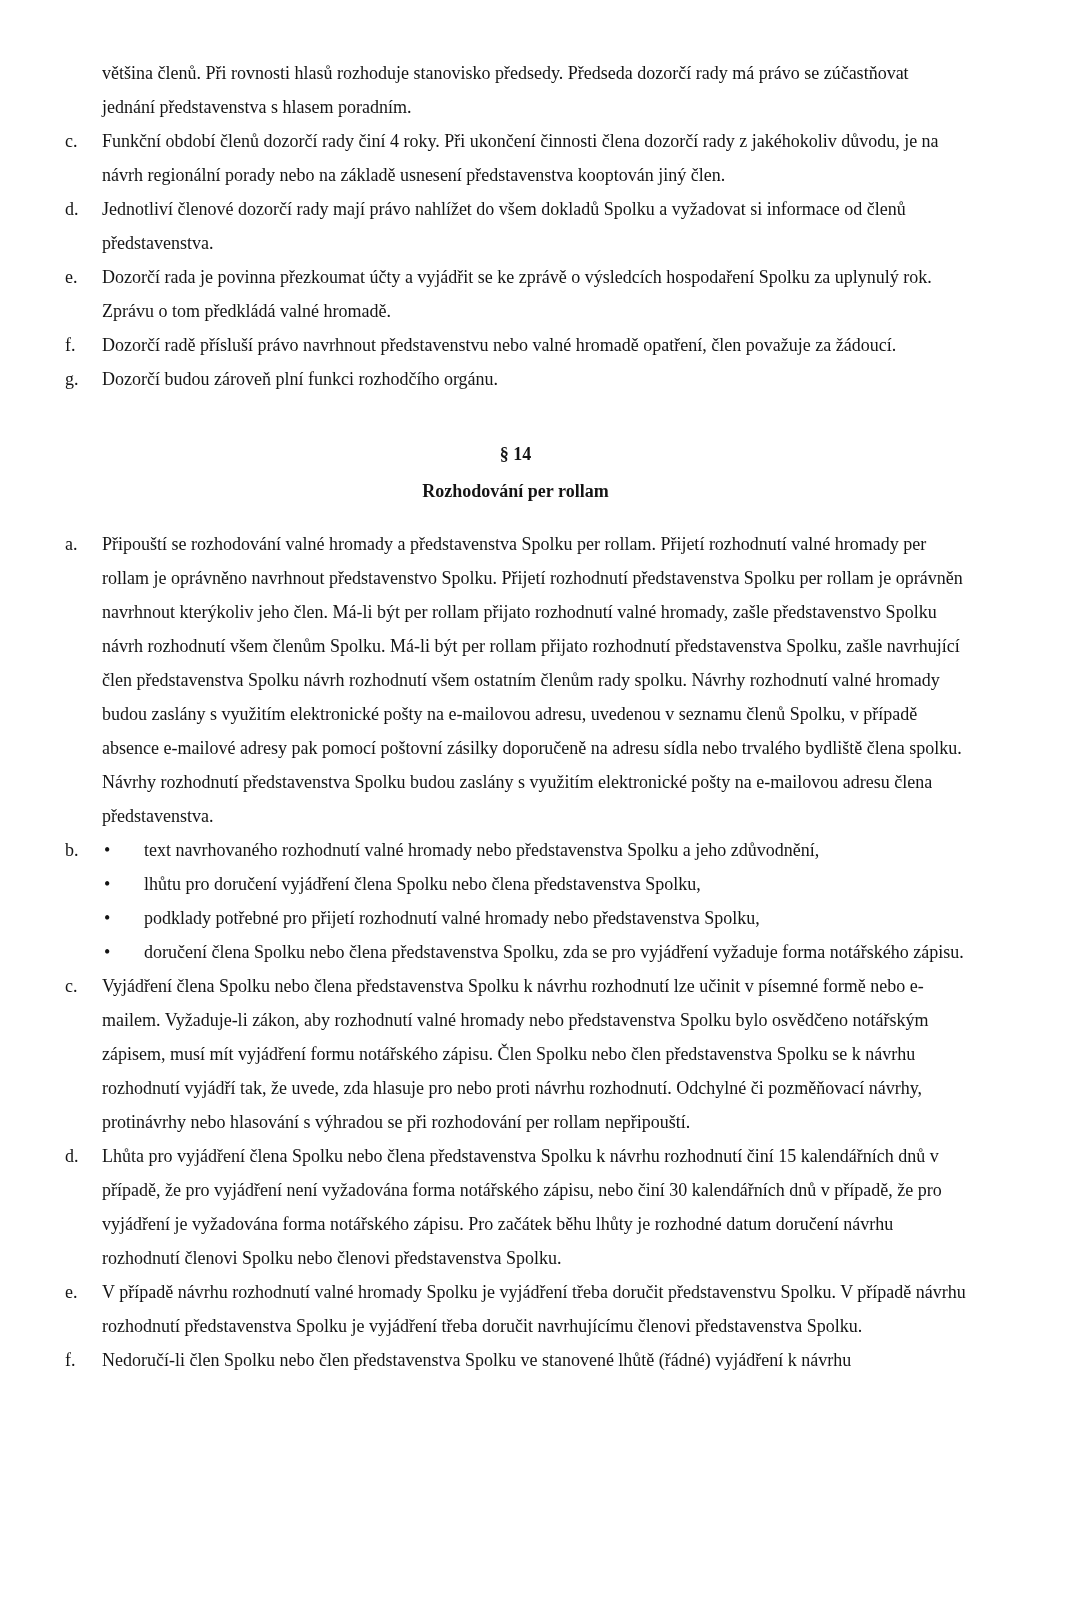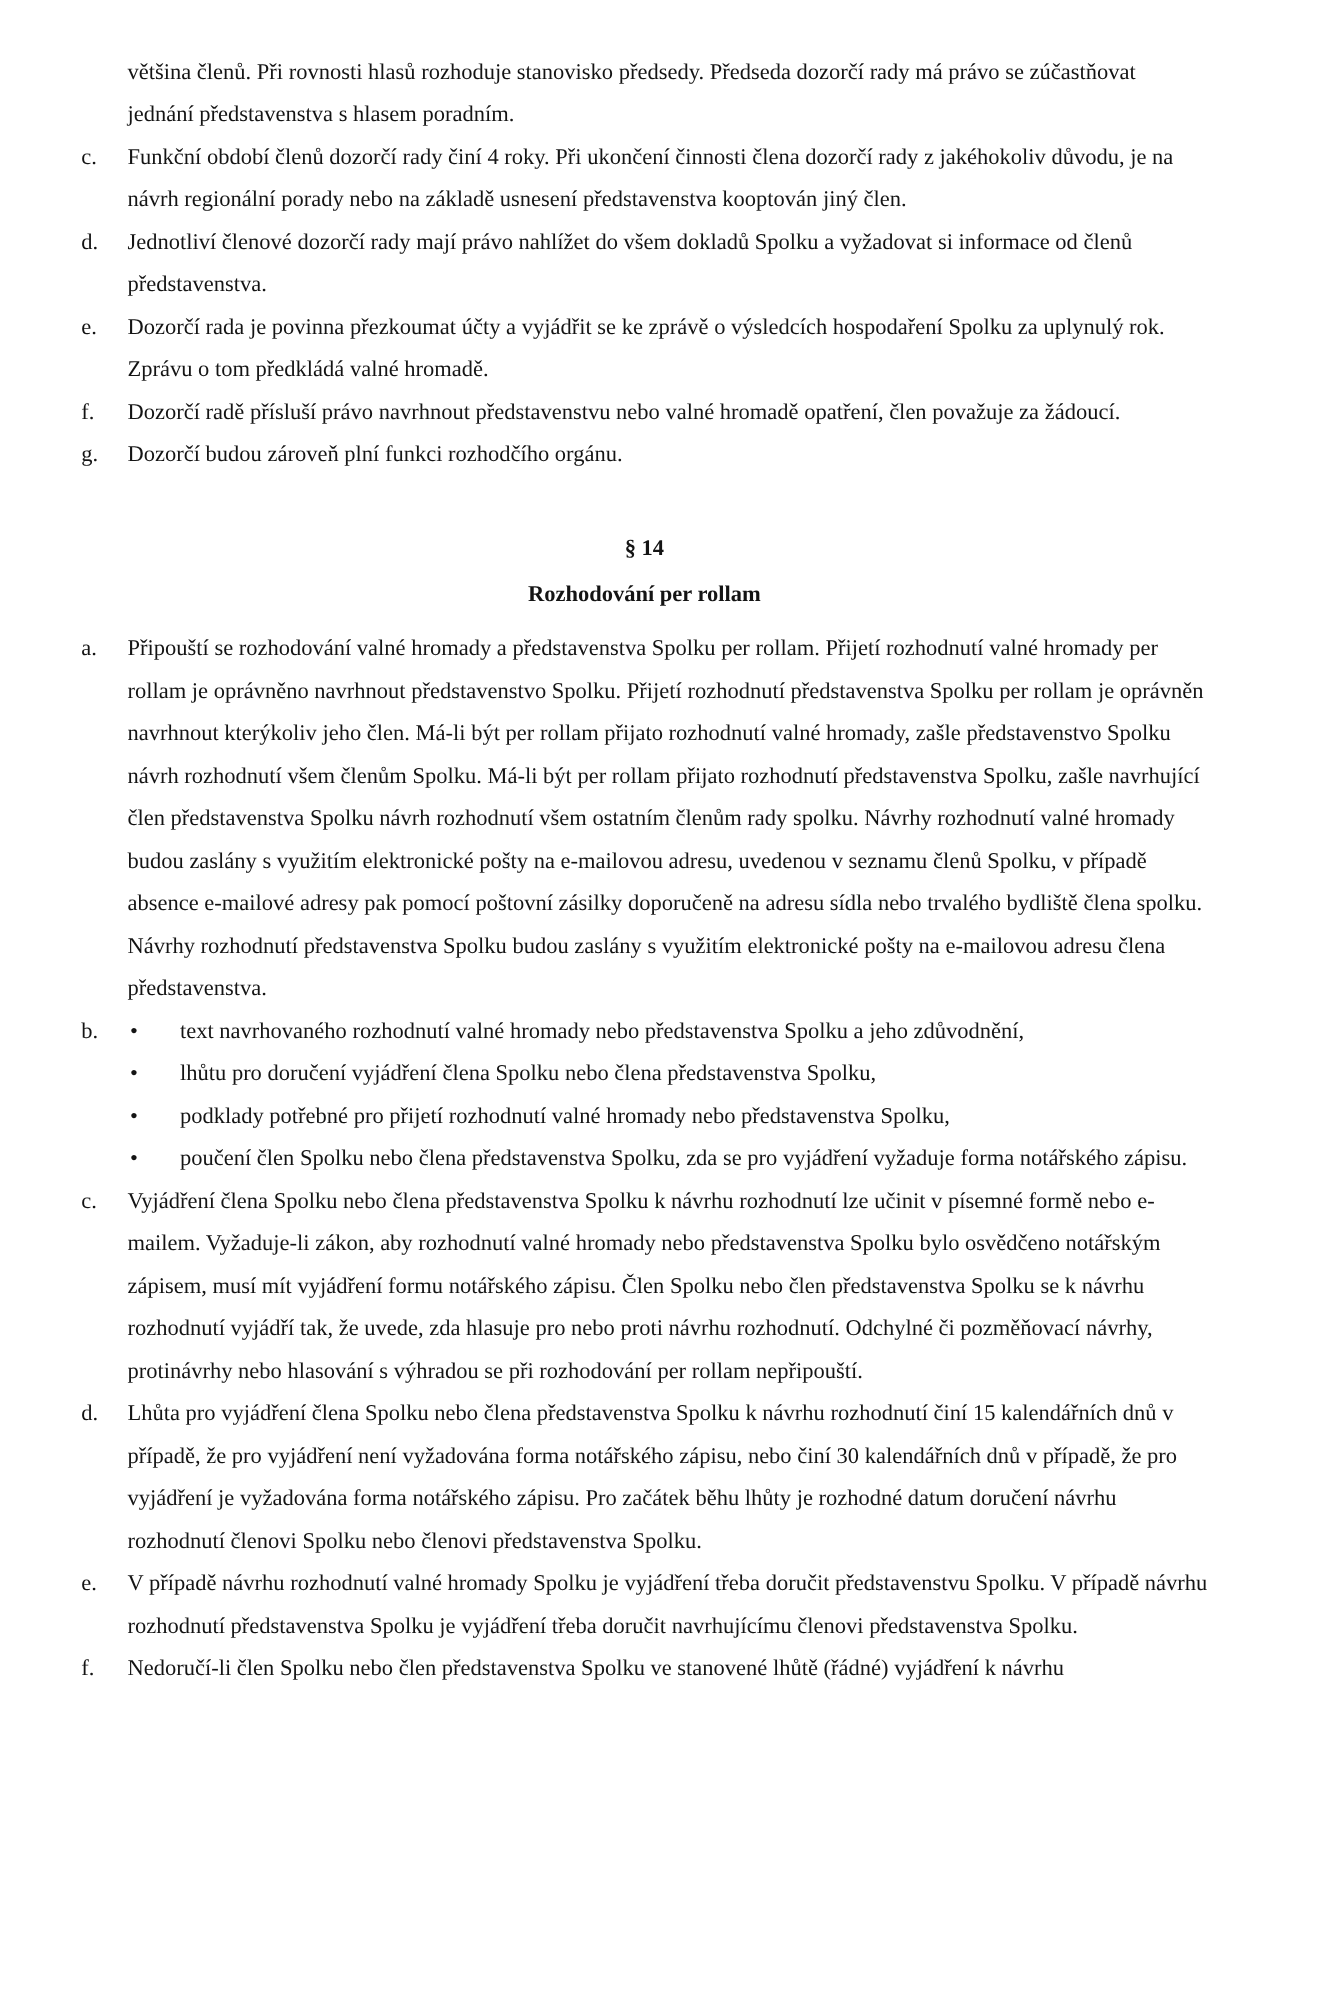--- a/index.html
+++ b/index.html
@@ -14,21 +14,21 @@
     background: #ffffff;
     color: #141414;
     font-family: "Liberation Serif", "DejaVu Serif", serif;
     font-size: 18px;
     line-height: 34px;
     overflow: hidden;
   }
   .doc {
     position: absolute;
     left: 65px;
-    top: 40px;
+    top: 56px;
     width: 901px;
   }
   .cont-para {
     margin: 0 0 0 37px;
   }
   .item {
     display: flex;
     align-items: flex-start;
     margin: 0;
   }
@@ -40,21 +40,21 @@
     flex: 1 1 auto;
     min-width: 0;
   }
   .section-head {
     margin-top: 41px;
     text-align: center;
     font-weight: bold;
   }
   .section-title {
     margin-top: 3px;
-    margin-bottom: 9px;
+    margin-bottom: 19px;
     text-align: center;
     font-weight: bold;
   }
   .bullet-row {
     display: flex;
     align-items: flex-start;
   }
   .bullet-row > .bullet {
     flex: 0 0 40px;
     width: 40px;
@@ -117,21 +117,21 @@
         <div class="bullet-row">
           <span class="bullet">•</span>
           <div class="btext">lhůtu pro doručení vyjádření člena Spolku nebo člena představenstva Spolku,</div>
         </div>
         <div class="bullet-row">
           <span class="bullet">•</span>
           <div class="btext">podklady potřebné pro přijetí rozhodnutí valné hromady nebo představenstva Spolku,</div>
         </div>
         <div class="bullet-row">
           <span class="bullet">•</span>
-          <div class="btext">poučení člen Spolku nebo člena představenstva Spolku, zda se pro vyjádření vyžaduje forma notářského zápisu.</div>
+          <div class="btext">doručení člena Spolku nebo člena představenstva Spolku, zda se pro vyjádření vyžaduje forma notářského zápisu.</div>
         </div>
       </div>
     </div>
 
     <div class="item">
       <span class="letter">c.</span>
       <div class="itext">Vyjádření člena Spolku nebo člena představenstva Spolku k návrhu rozhodnutí lze učinit v písemné formě nebo e-mailem. Vyžaduje-li zákon, aby rozhodnutí valné hromady nebo představenstva Spolku bylo osvědčeno notářským zápisem, musí mít vyjádření formu notářského zápisu. Člen Spolku nebo člen představenstva Spolku se k návrhu rozhodnutí vyjádří tak, že uvede, zda hlasuje pro nebo proti návrhu rozhodnutí. Odchylné či pozměňovací návrhy, protinávrhy nebo hlasování s výhradou se při rozhodování per rollam nepřipouští.</div>
     </div>
 
     <div class="item">

